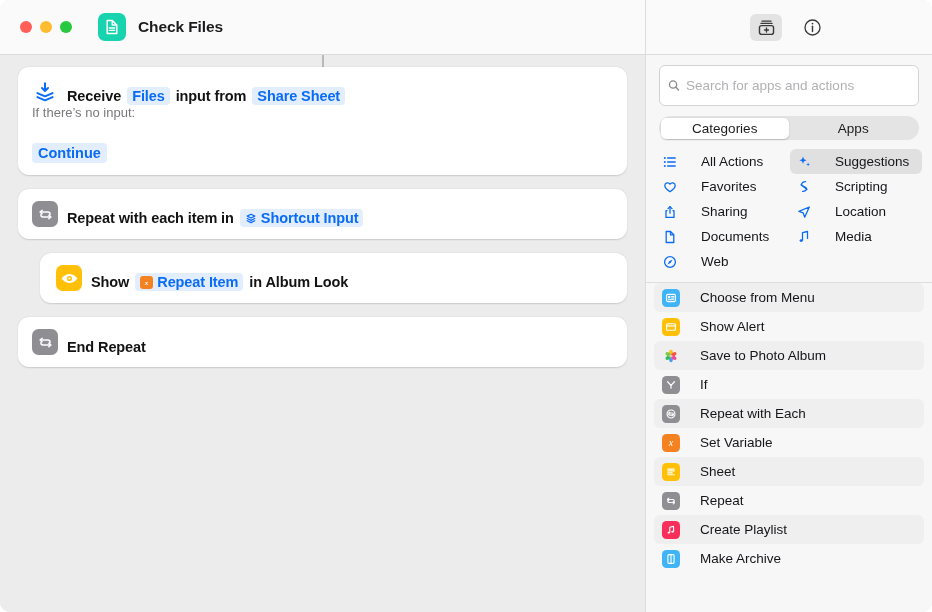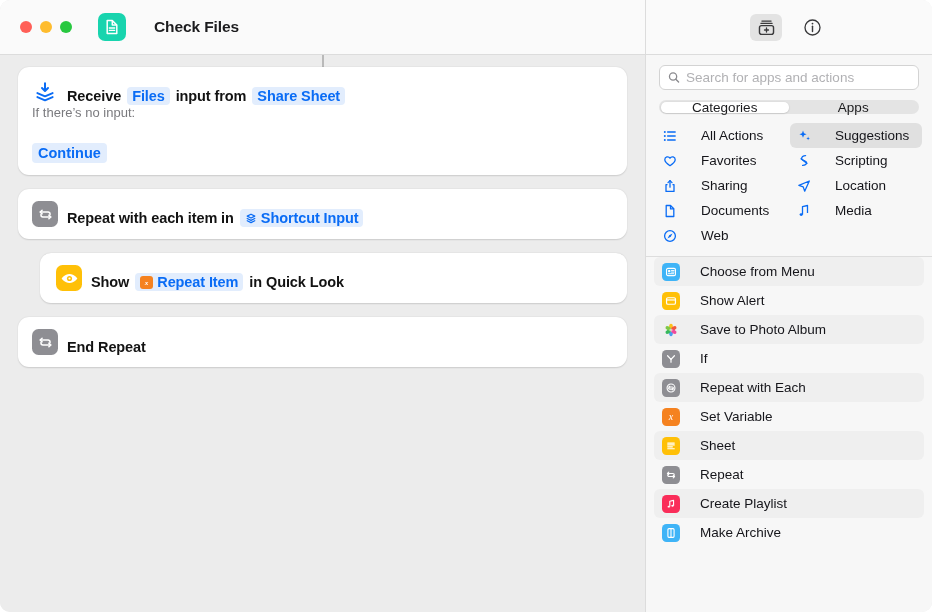--- a/index.html
+++ b/index.html
@@ -40,21 +40,21 @@
   .light.green  { background: #28c840; }
 
   .app-icon {
     width: 28px; height: 28px;
     border-radius: 7px;
     background: #18d4ae;
     margin-left: 26px;
     display: flex; align-items: center; justify-content: center;
   }
   .app-title {
-    margin-left: 28px;
+    margin-left: 12px;
     font-size: 15.5px;
     font-weight: 700;
     color: #1c1c1e;
     letter-spacing: -0.1px;
   }
   .title-actions {
     position: absolute;
     right: 0; top: 0; bottom: 0;
     width: 288px;
     display: flex; align-items: center;
@@ -160,37 +160,37 @@
   
   .sidebar {
     width: 287px; flex: 0 0 287px;
     background: #f7f7f7;
     border-left: 1px solid #dcdcdc;
     display: flex; flex-direction: column;
     min-height: 0;
   }
   .search-wrap { padding: 10px 13px 0 13px; }
   .search-box {
-    height: 25px;
+    height: 41px;
     background: #ffffff;
     border: 1px solid #d3d3d3;
     border-radius: 6px;
     display: flex; align-items: center;
     padding: 0 8px; gap: 6px;
   }
   .search-box input {
     border: none; outline: none; background: transparent;
     font-family: "Liberation Sans", sans-serif;
     font-size: 13.5px; color: #1c1c1e; width: 100%;
   }
   .search-box input::placeholder { color: #b1b1b4; }
 
   .segmented {
     margin: 10px 13px 0 13px;
-    height: 14px;
+    height: 24px;
     background: #e4e4e4;
     border-radius: 12px;
     display: flex;
     padding: 1.5px;
   }
   .seg {
     flex: 1; display: flex; align-items: center; justify-content: center;
     font-size: 13.5px; color: #1c1c1e; border-radius: 5px;
     border: none; background: transparent;
     font-family: "Liberation Sans", sans-serif;
@@ -349,21 +349,21 @@
           <span class="row-text">
             <span>Show</span>
             <span class="token">
               <span class="mini orange">
                 <svg width="9" height="9" viewBox="0 0 12 12">
                   <text x="6" y="9.2" text-anchor="middle" font-family="'Liberation Serif', serif" font-style="italic" font-size="9.5" fill="#ffffff">x</text>
                 </svg>
               </span>
               <span>Repeat Item</span>
             </span>
-            <span>in Quick Look</span>
+            <span>in Album Look</span>
           </span>
         </div>
       </div>
 
       <div class="card">
         <div class="row">
           <span class="ic gray">
             <svg width="17" height="17" viewBox="0 0 18 18">
               <path d="M3.6 6.4h8.2a2 2 0 012 2v.6" fill="none" stroke="#fff" stroke-width="1.6" stroke-linecap="round"></path>
               <path d="M5.4 4.5L3.4 6.4l2 1.9" fill="none" stroke="#fff" stroke-width="1.6" stroke-linecap="round" stroke-linejoin="round"></path>

